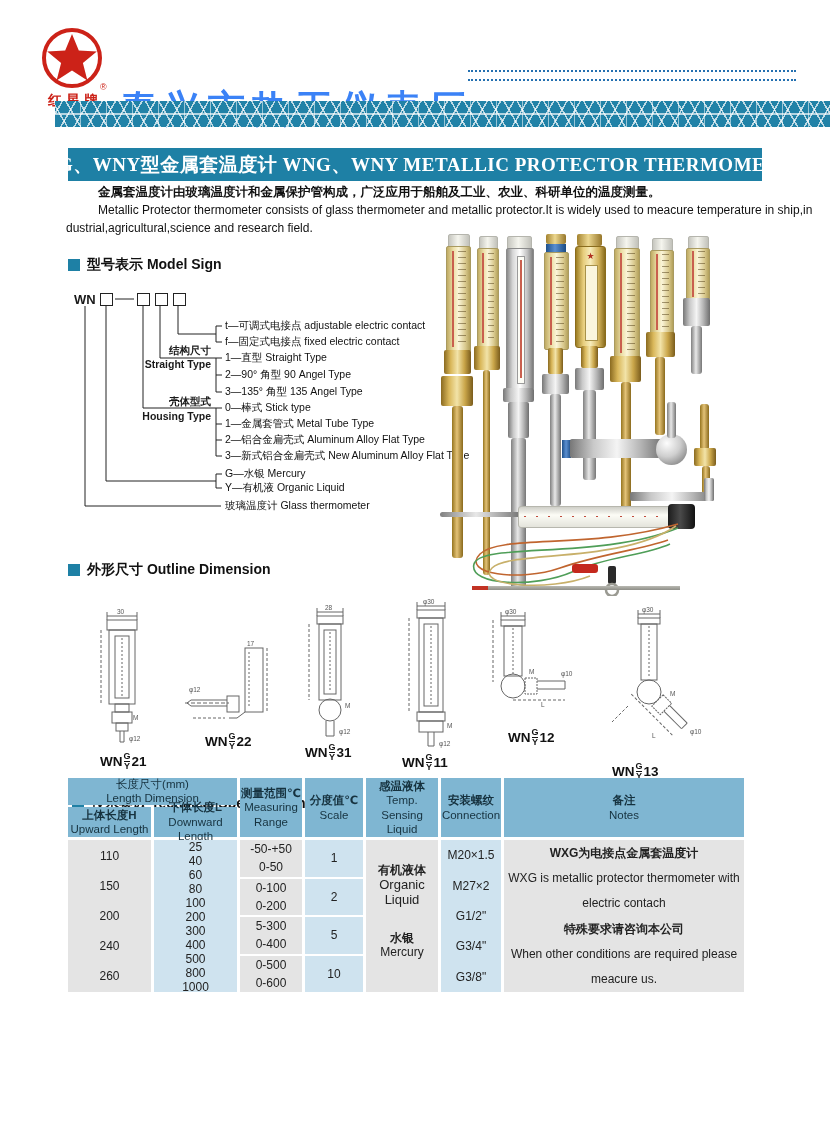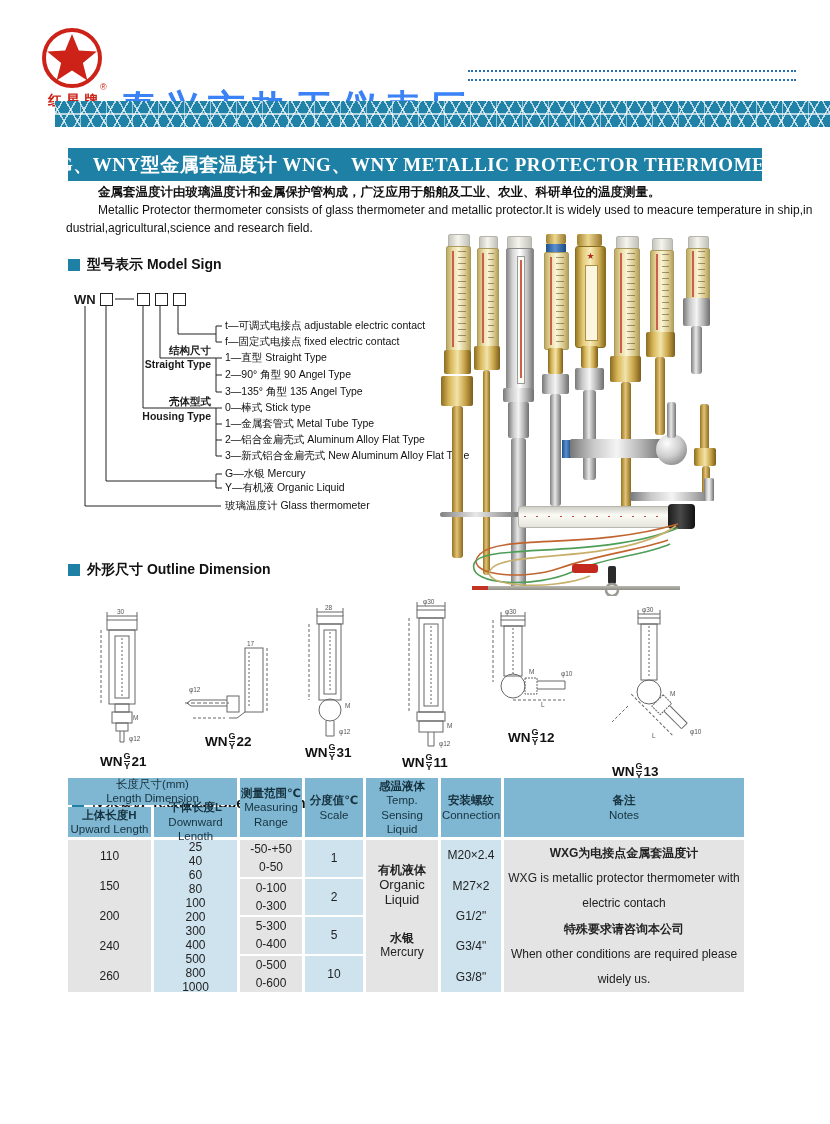--- a/index.html
+++ b/index.html
@@ -516,21 +516,21 @@
         <span>800</span>
         <span>1000</span>
       </div>
       <div class="bcol cgray" style="width:62px;display:flex;flex-direction:column;">
         <div class="grp">
             <span>-50-+50</span>
             <span>0-50</span>
           </div>
         <div class="grp">
             <span>0-100</span>
-            <span>0-300</span>
+            <span>0-200</span>
           </div>
         <div class="grp">
             <span>5-300</span>
             <span>0-400</span>
           </div>
         <div class="grp">
             <span>0-500</span>
             <span>0-600</span>
           </div>
       </div>
@@ -548,30 +548,30 @@
             <span>10</span>
           </div>
       </div>
       <div class="bcol cgray" style="width:72px;text-align:center;">
         <span class="pos bold" style="top:22px;">有机液体</span>
         <span class="pos" style="top:37px;font-size:13px;">Organic Liquid</span>
         <span class="pos bold" style="top:90px;">水银</span>
         <span class="pos" style="top:105px;">Mercury</span>
       </div>
       <div class="bcol cblue evenly" style="width:60px;">
-        <span>M20×2.4</span>
+        <span>M20×1.5</span>
         <span>M27×2</span>
         <span>G1/2"</span>
         <span>G3/4"</span>
         <span>G3/8"</span>
       </div>
       <div class="bcol cgray evenly" style="width:240px;">
         <span class="notesln bold">WXG为电接点金属套温度计</span>
         <span class="notesln">WXG is metallic protector thermometer with</span>
         <span class="notesln">electric contach</span>
         <span class="notesln bold">特殊要求请咨询本公司</span>
         <span class="notesln">When other conditions are required please</span>
-        <span class="notesln">widely us.</span>
+        <span class="notesln">meacure us.</span>
       </div>
     </div>
   </div>
 
 </div>
 
 </body></html>

